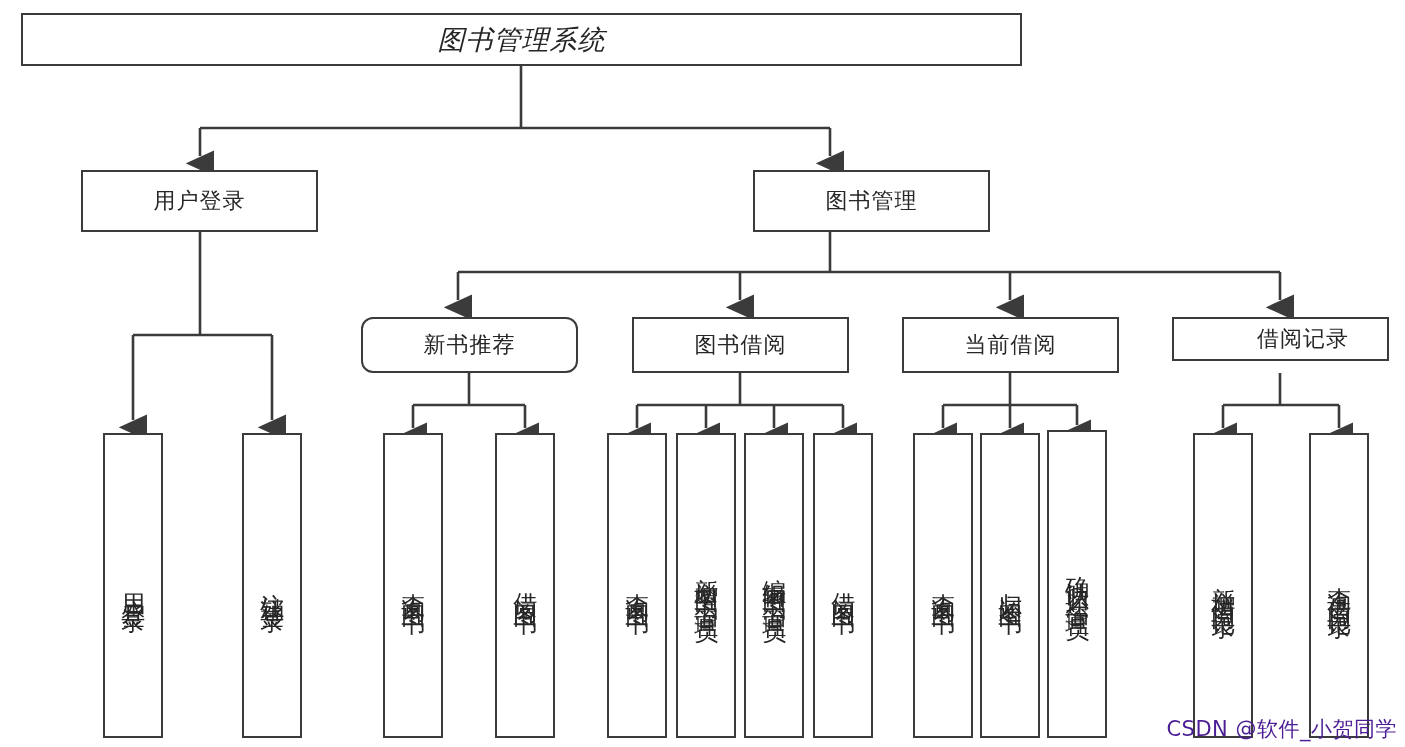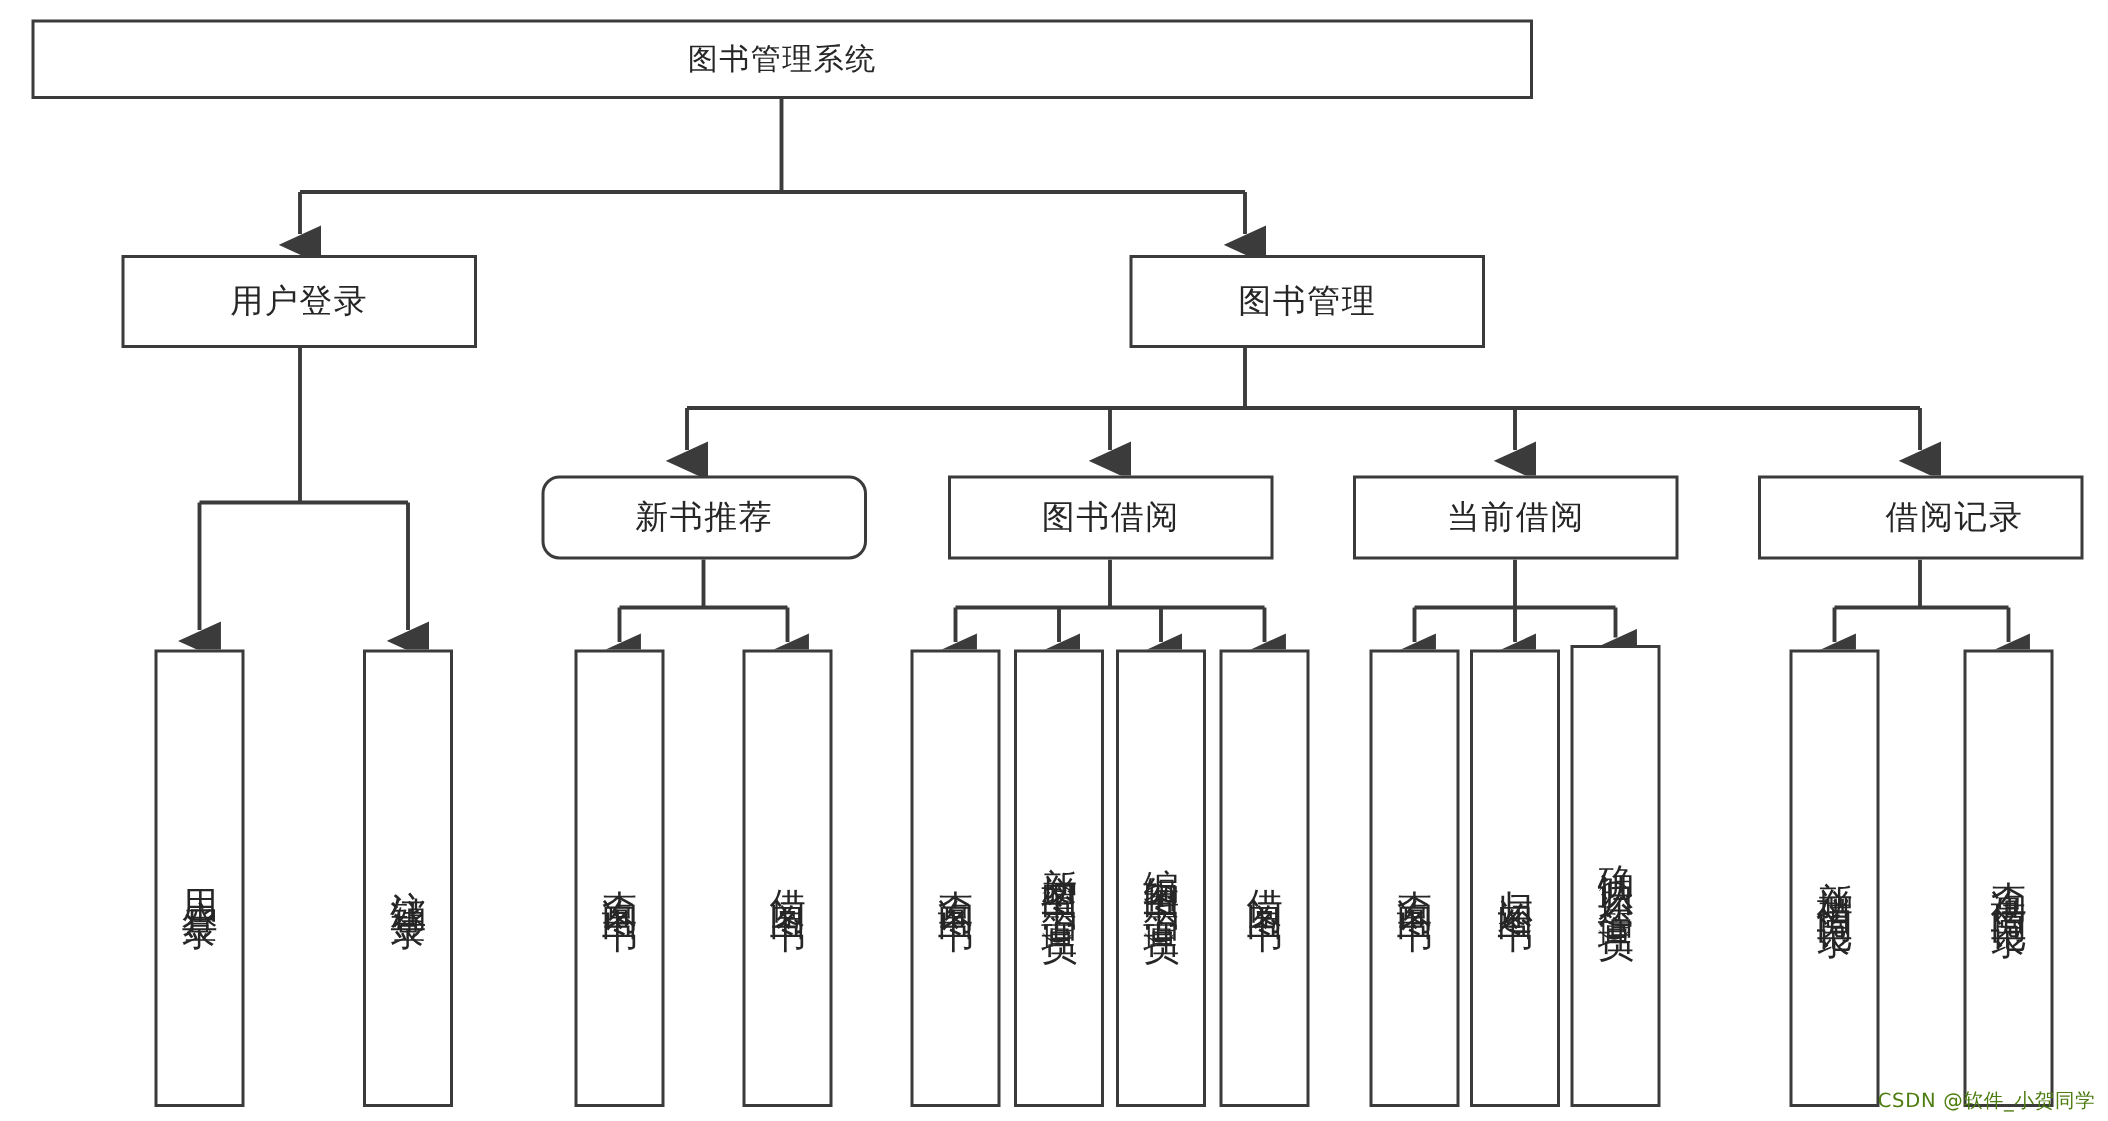--- a/index.html
+++ b/index.html
@@ -21,40 +21,40 @@
     border:2.5px solid #3b3b3b;
     display:flex;
     align-items:center;
     justify-content:center;
     color:#262626;
   }
   .node.h{ 
     font-size:22px;
     letter-spacing:1px;
   }
-  .node.root{font-size:20px;}
+  .node.root{font-size:27px;font-style:italic;}
   .node.v{ 
     align-items:center;
     justify-content:center;
   }
   .vtext{
     writing-mode:vertical-rl;
     text-orientation:upright;
     font-size:24px;
     line-height:1.18;
     letter-spacing:6px;
     white-space:nowrap;
     color:#262626;
   }
   .watermark{
     position:absolute;
     right:8px;
     bottom:4px;
-    font-size:13px;
-    color:#4d7c0f;
+    font-size:21px;
+    color:#4c1d95;
     letter-spacing:0.5px;
     white-space:nowrap;
   }
 </style>
 </head>
 <body>
 
 <div id="canvas">
 
   <svg class="links" viewBox="0 0 1405 747" xmlns="http://www.w3.org/2000/svg">
@@ -120,21 +120,21 @@
 
   <div class="node h" style="left:361px;top:317px;width:217px;height:56px;border-radius:12px;">
     <span>新书推荐</span>
   </div>
   <div class="node h" style="left:902px;top:317px;width:217px;height:56px;">
     <span>当前借阅</span>
   </div>
   <div class="node h" style="left:632px;top:317px;width:217px;height:56px;">
     <span>图书借阅</span>
   </div>
-  <div class="node h" style="left:1172px;top:317px;width:217px;height:56px;padding-left:45px;">
+  <div class="node h" style="left:1172px;top:317px;width:217px;height:44px;padding-left:45px;">
     <span>借阅记录</span>
   </div>
 
   <div class="node v" style="left:103px;top:433px;width:60px;height:305px;">
     <span class="vtext">用户登录</span>
   </div>
   <div class="node v" style="left:242px;top:433px;width:60px;height:305px;">
     <span class="vtext">注销登录</span>
   </div>
 

